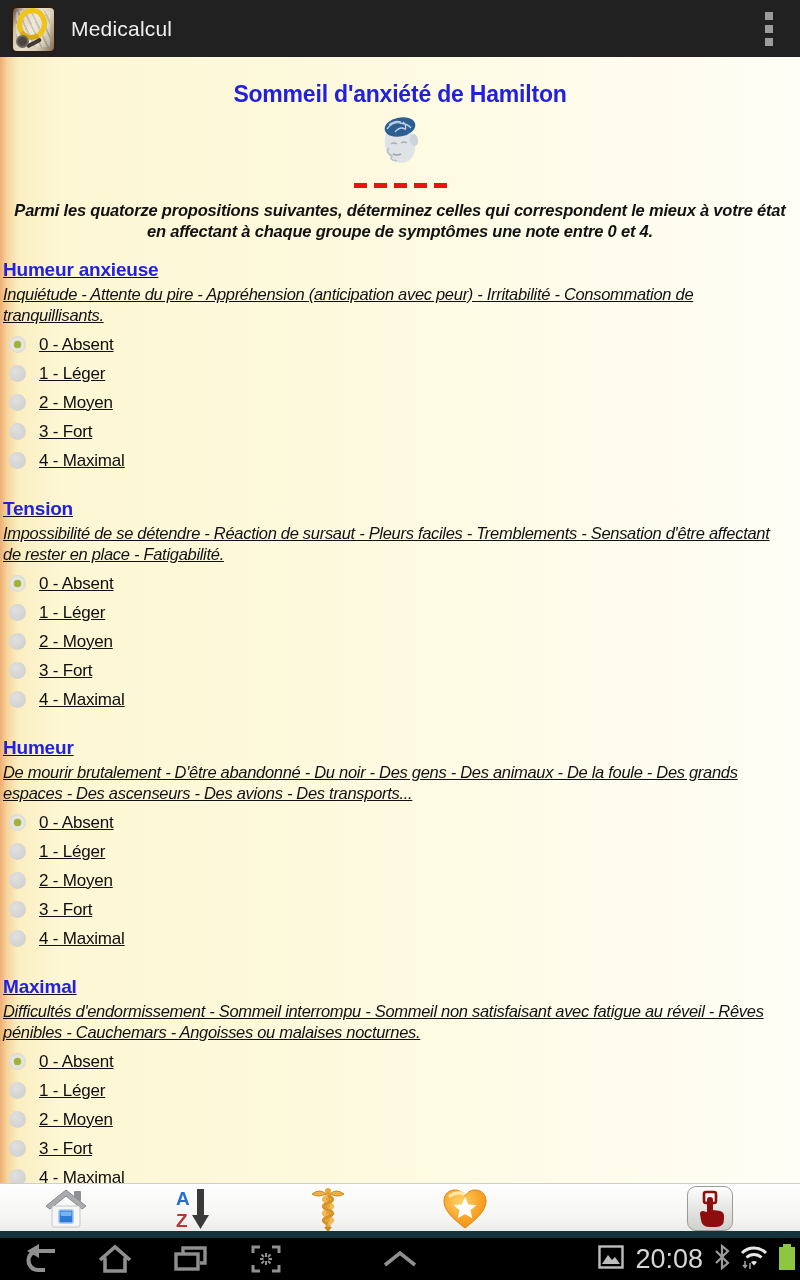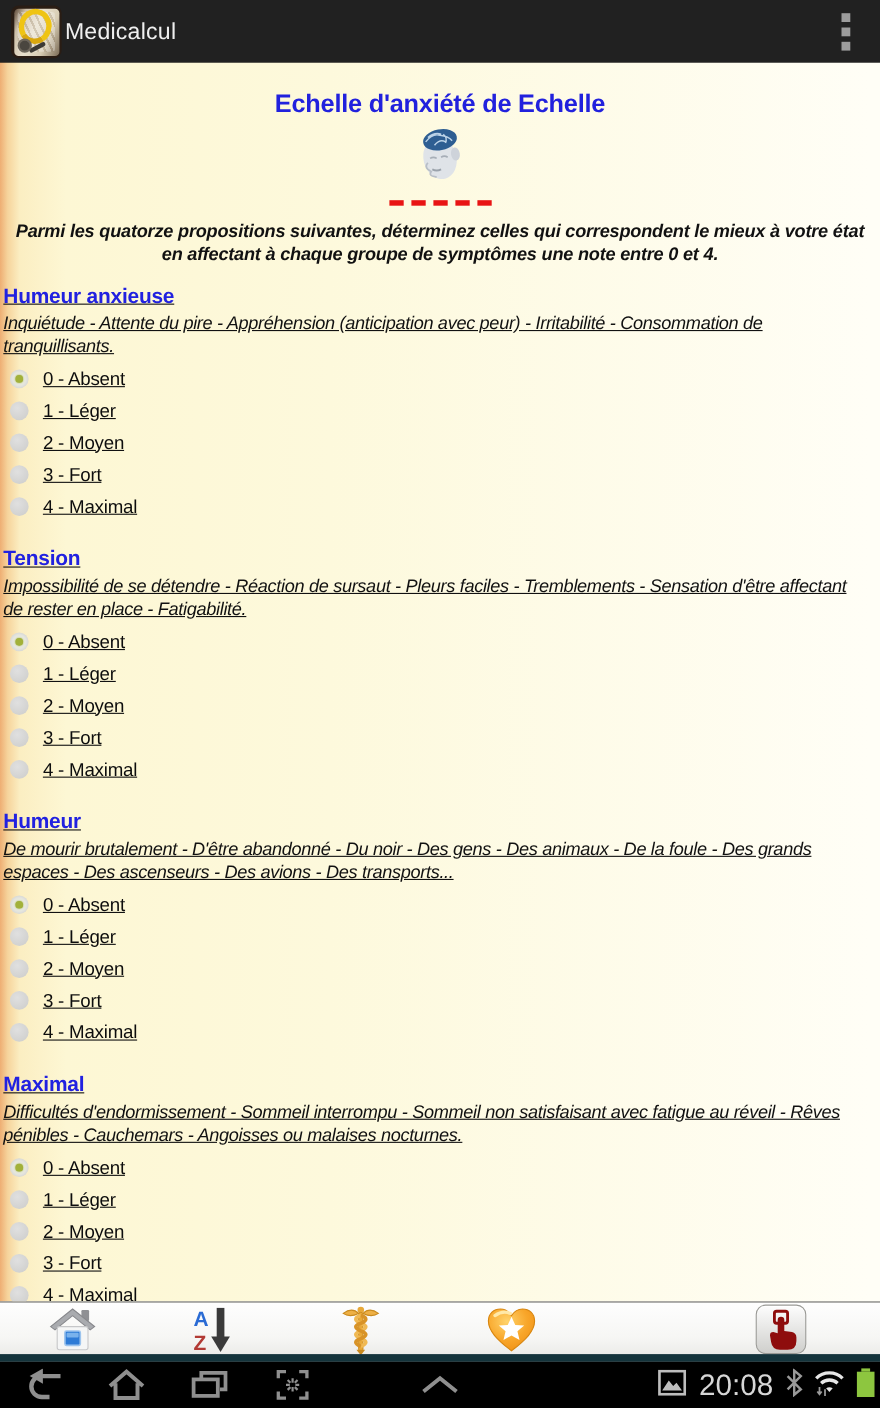--- a/index.html
+++ b/index.html
@@ -8,21 +8,21 @@
   .screen { position:relative; width:800px; height:1280px; overflow:hidden; background:#000; }
 
   
   .action-bar { position:relative; height:57px; background:#212121; display:flex; align-items:center; padding:0 10px; }
   .app-icon { width:46px; height:48px; border-radius:7px; overflow:hidden; position:relative; background:#2a1d14; flex:0 0 auto; }
   .app-icon .keys { position:absolute; inset:3px 2px 2px 3px; background:linear-gradient(115deg,#5a4636 0%,#cdbfa8 18%,#e8e0cd 45%,#d8cdb4 70%,#7a6a55 100%); border-radius:4px; }
   .app-icon .key-lines { position:absolute; inset:6px; background:repeating-linear-gradient(65deg, rgba(255,255,255,.55) 0 4px, rgba(120,100,80,.35) 4px 6px); opacity:.5; border-radius:3px; }
   .app-icon .ring { position:absolute; left:7px; top:3px; width:30px; height:32px; border:5px solid #efc414; border-radius:50%; border-bottom-color:#d9a70e; transform:rotate(12deg); }
   .app-icon .chest { position:absolute; left:6px; bottom:5px; width:13px; height:13px; border-radius:50%; background:#4a463f; border:2px solid #6e675c; }
   .app-icon .tube { position:absolute; left:16px; bottom:8px; width:16px; height:4px; background:#3c3934; transform:rotate(-28deg); border-radius:2px; }
-  .app-title { color:#efefef; font-size:21px; margin-left:3px; letter-spacing:.2px; }
+  .app-title { color:#efefef; font-size:21px; margin-left:15px; letter-spacing:.2px; }
   .overflow-btn { position:absolute; right:14px; top:0; height:57px; width:34px; display:flex; flex-direction:column; align-items:center; justify-content:center; gap:5px; }
   .overflow-btn i { width:8px; height:8px; background:#9c9c9c; display:block; }
 
   
   .content { position:relative; height:1126px; overflow:hidden;
     background:linear-gradient(to right,#eeae73 0px,#f6d49c 7px,#fbeec2 18px,#fdf7d4 60px,#fdf9dc 300px,#fffef6 790px);
     color:#111; }
   .scale-title { text-align:center; color:#2121dd; font-size:23px; font-weight:bold; margin-top:24px; letter-spacing:-.2px; }
   .brain-wrap { text-align:center; margin-top:6px; height:52px; }
   .dashes { text-align:center; margin-top:8px; height:6px; }
@@ -69,21 +69,21 @@
     </div>
     <span class="app-title">Medicalcul</span>
     <div class="overflow-btn">
         <i></i>
         <i></i>
         <i></i>
       </div>
   </div>
 
   <div class="content">
-    <div class="scale-title">Echelle d'anxiété de Echelle</div>
+    <div class="scale-title">Sommeil d'anxiété de Hamilton</div>
 
     <div class="brain-wrap">
       <svg width="50" height="52" viewBox="0 0 50 52">
         <ellipse cx="25" cy="30" rx="15" ry="19" fill="#dfe3e8" transform="rotate(-14 25 30)"></ellipse>
         <path d="M14,34 q-3,3 0,6 l3,2 q-2,3 1,4 l4,1" fill="none" stroke="#b8bec6" stroke-width="1.6"></path>
         <ellipse cx="39" cy="26" rx="4" ry="6" fill="#ced3da" transform="rotate(-10 39 26)"></ellipse>
         <path d="M18,40 q4,2 8,0" fill="none" stroke="#9aa2ab" stroke-width="1.6"></path>
         <path d="M16,30 q3,-2 6,0 M26,29 q3,-2 6,0" fill="none" stroke="#a7aeb7" stroke-width="1.5"></path>
         <ellipse cx="25" cy="13" rx="15.5" ry="9.5" fill="#2e5e92" transform="rotate(-11 25 13)"></ellipse>
         <path d="M12,15 q6,-8 13,-6 q8,1 11,5 M14,11 q6,-5 12,-3 M20,18 q5,-6 10,-3 M28,8 q4,3 2,8" fill="none" stroke="#bcd3e8" stroke-width="1.3"></path>

